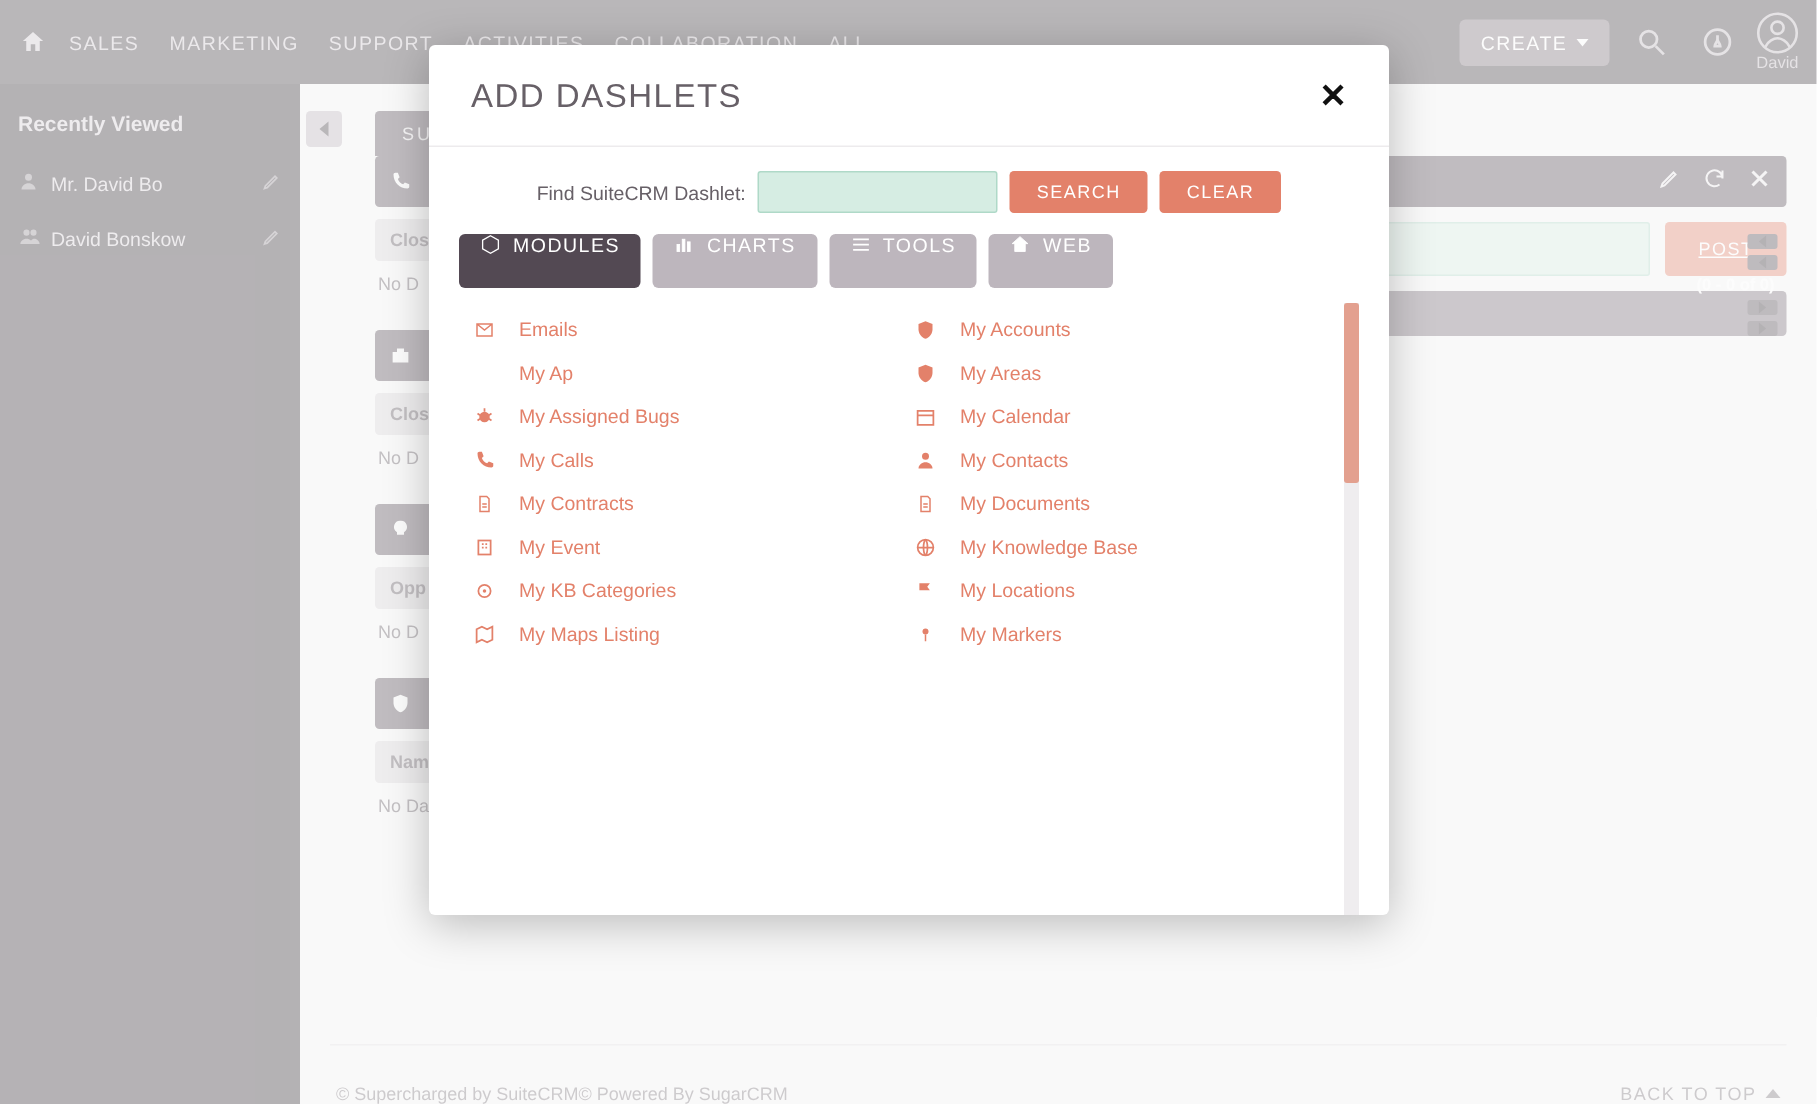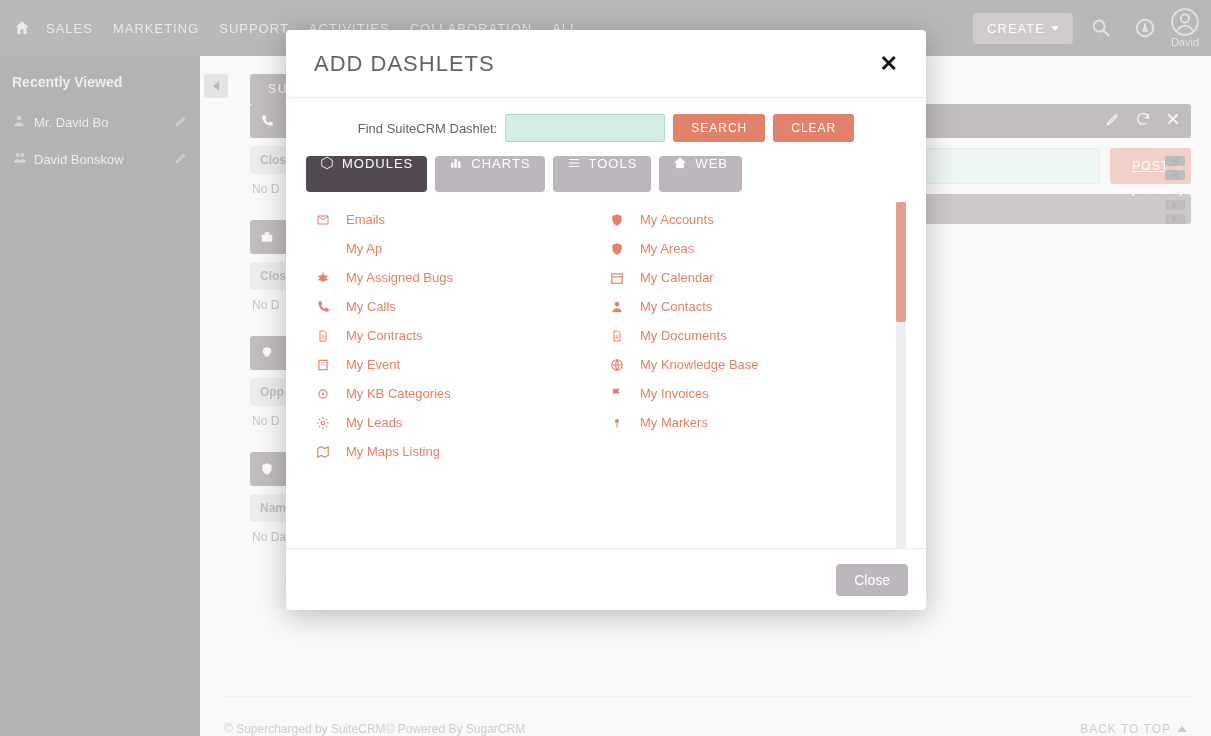--- a/index.html
+++ b/index.html
@@ -383,29 +383,20 @@
                   <svg width="14" height="14" viewBox="0 0 24 24">
                     <circle cx="12" cy="12" r="7" fill="none" stroke="#E3816A" stroke-width="2"></circle>
                     <circle cx="12" cy="12" r="2"></circle>
                   </svg>
                 </span>
                 <span>My KB Categories</span>
               </div>
               <div class="d-item">
                 <span class="dic">
                   <svg width="14" height="14" viewBox="0 0 24 24">
-                    <circle cx="12" cy="12" r="3" fill="none" stroke="#E3816A" stroke-width="2"></circle>
-                    <path d="M12 2v3M12 19v3M2 12h3M19 12h3M5 5l2 2M17 17l2 2M19 5l-2 2M5 19l2-2" stroke="#E3816A" stroke-width="2"></path>
-                  </svg>
-                </span>
-                <span>My Leads</span>
-              </div>
-              <div class="d-item">
-                <span class="dic">
-                  <svg width="14" height="14" viewBox="0 0 24 24">
                     <path d="M3 6l6-3 6 3 6-3v15l-6 3-6-3-6 3z" fill="none" stroke="#E3816A" stroke-width="2"></path>
                   </svg>
                 </span>
                 <span>My Maps Listing</span>
               </div>
             </div>
           <div class="dashlet-col" id="col-right">
               <div class="d-item">
                 <span class="dic">
                   <svg width="14" height="14" viewBox="0 0 24 24">
@@ -457,34 +448,31 @@
                   </svg>
                 </span>
                 <span>My Knowledge Base</span>
               </div>
               <div class="d-item">
                 <span class="dic">
                   <svg width="14" height="14" viewBox="0 0 24 24">
                     <path d="M5 3v18M5 3h12l-3 4 3 4H5" fill="#E3816A"></path>
                   </svg>
                 </span>
-                <span>My Invoices</span>
+                <span>My Locations</span>
               </div>
               <div class="d-item">
                 <span class="dic">
                   <svg width="12" height="14" viewBox="0 0 24 24">
                     <circle cx="12" cy="8" r="4"></circle>
                     <path d="M12 12v9" stroke="#E3816A" stroke-width="2"></path>
                   </svg>
                 </span>
                 <span>My Markers</span>
               </div>
             </div>
         </div>
       </div>
       <div class="scroll-track"></div>
       <div class="scroll-thumb"></div>
     </div>
   </div>
-  <div class="m-foot">
-    <div class="close-btn"><span>Close</span></div>
-  </div>
 </div>
 
 </body></html>

